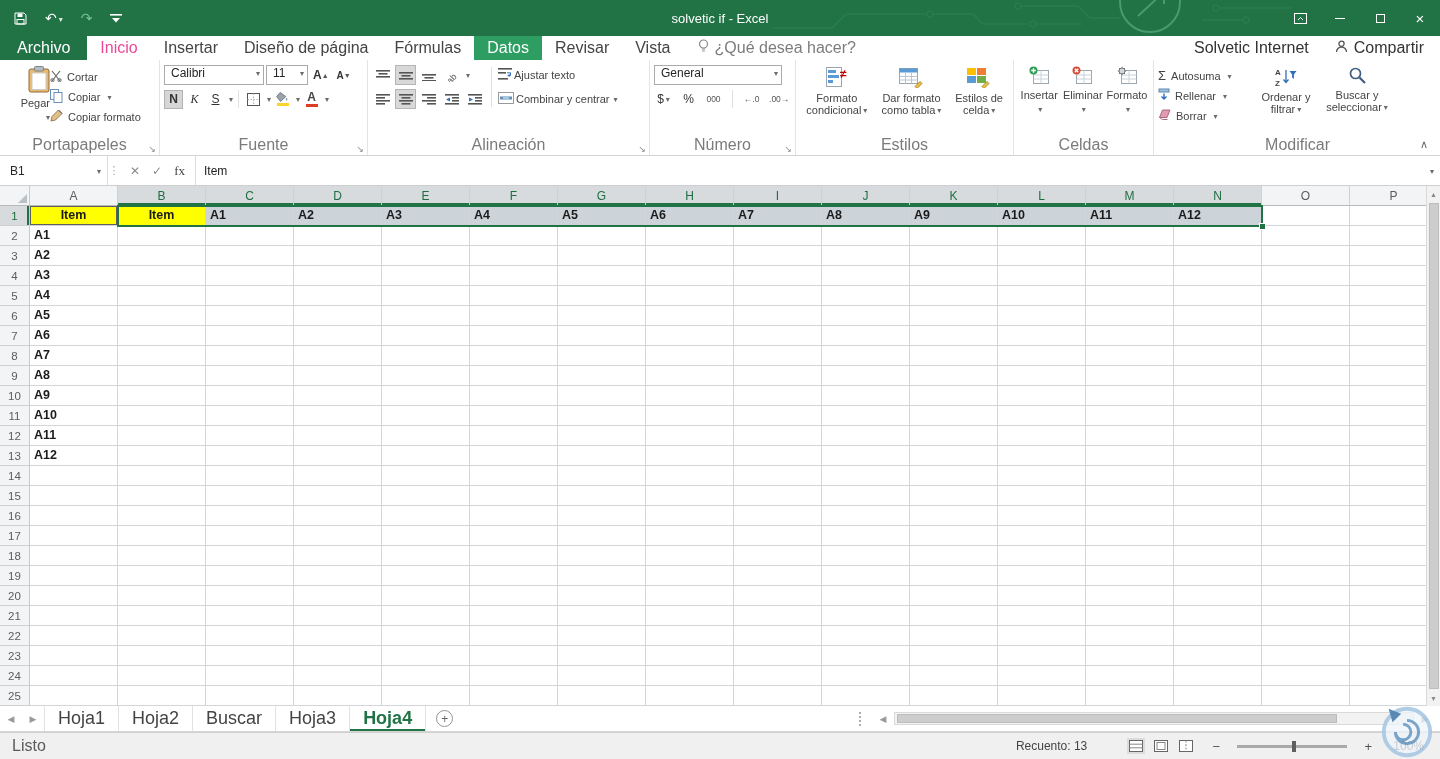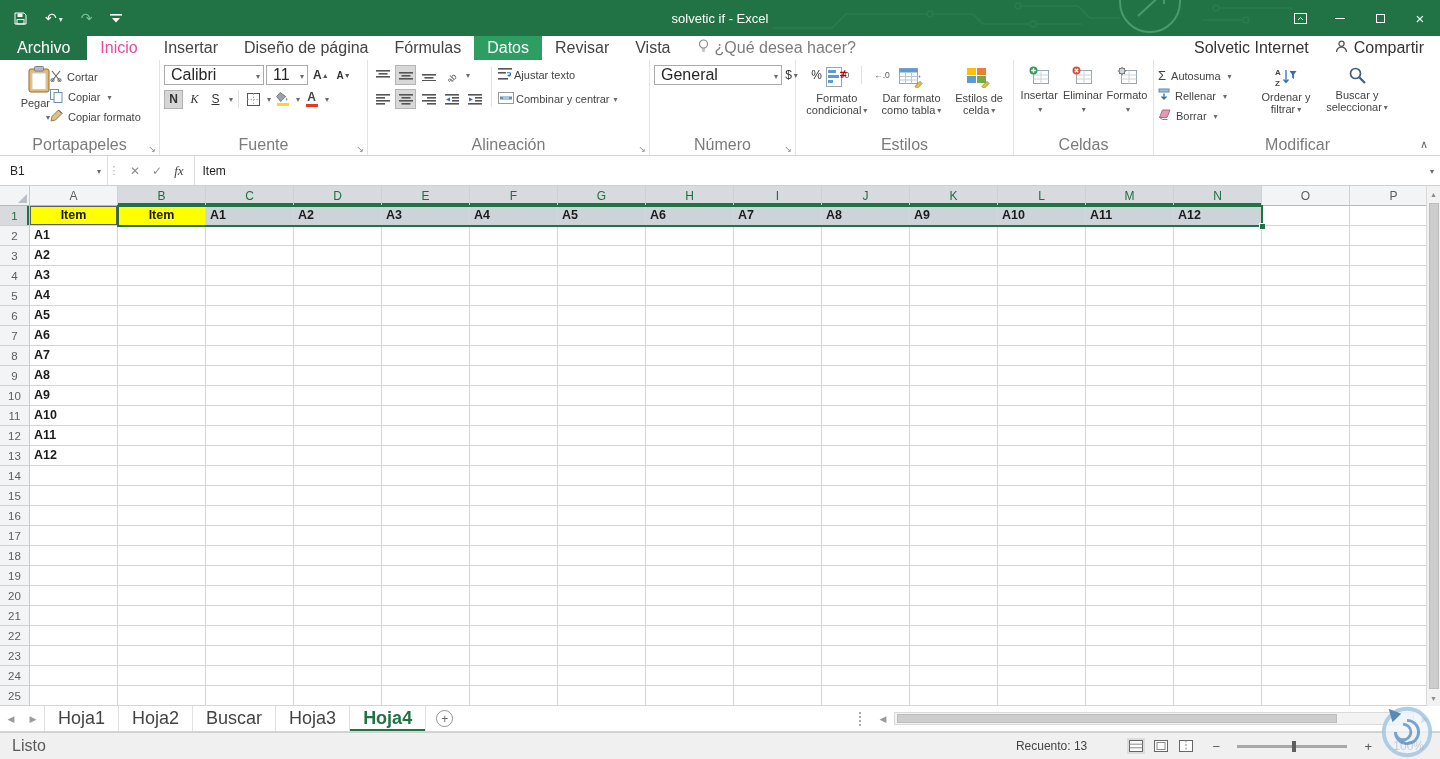--- a/index.html
+++ b/index.html
@@ -36,40 +36,40 @@
 .ribbon{height:96px;background:#fff;border-bottom:1px solid #d4d4d4;display:flex;position:relative}
 .rgroup{position:relative;border-right:1px solid #e4e4e4;padding:3px 4px 15px 4px;display:flex;flex:0 0 auto}
 .glabel{position:absolute;left:0;right:0;bottom:1px;text-align:center;font-size:16px;color:#7b7b7b}
 .launcher{position:absolute;right:3px;bottom:1px;font-size:9px;color:#8c8c8c}
 .g-clip{width:160px}.g-font{width:208px}.g-align{width:282px}.g-num{width:146px}
 .g-styles{width:218px}.g-cells{width:140px}.g-edit{width:288px}
 .bigbtn{width:46px;display:flex;flex-direction:column;align-items:flex-end;justify-content:flex-start;gap:2px;font-size:11px;color:#444;padding-top:3px}
 .vcol{display:flex;flex-direction:column;gap:3px;padding-top:5px}
 .sbtn{display:flex;align-items:center;gap:5px;font-size:11px;color:#444;height:17px;white-space:nowrap}
 .frow{display:flex;align-items:center;gap:2px;height:24px}
-.combo{border:1px solid #ababab;background:#fff;height:20px;font-size:16px;color:#262626;display:flex;align-items:center;justify-content:space-between;padding:0 3px 0 6px}
+.combo{border:1px solid #ababab;background:#fff;height:20px;font-size:12px;color:#262626;display:flex;align-items:flex-start;justify-content:space-between;padding:0 3px 0 6px}
 .kbtn{min-width:19px;height:19px;display:flex;align-items:center;justify-content:center;font-size:12px;color:#333;border:1px solid transparent;padding:0 2px}
 .kbtn.on{background:#d6d6d6;border-color:#b2b2b2}
 .sep{width:1px;height:18px;background:#e0e0e0;margin:0 3px}
 .ibtn{width:21px;height:20px;display:flex;align-items:center;justify-content:center;border:1px solid transparent}
 .ibtn.on{background:#d8d8d8;border-color:#b5b5b5}
 .stackbtn{display:flex;flex-direction:column;align-items:center;justify-content:flex-start;text-align:center;font-size:11px;color:#444;gap:2px;padding:3px 2px 0 2px;line-height:12px}
 .redbar{width:12px;height:3px;background:#e03b24;display:block}
 .ylwbar{width:12px;height:3px;background:#ffd32a;display:block}
 .fcA{font-weight:bold;font-size:12px;line-height:11px;color:#444}
 .tiny{font-size:8.5px;color:#555}
 .collapse{position:absolute;right:12px;bottom:4px;color:#666;font-size:11px}
 .rfill{flex:1}
 
 
 .fbar{height:30px;background:#fff;border-bottom:1px solid #cfcfcf;display:flex;align-items:stretch}
 .namebox{width:108px;border-right:1px solid #dcdcdc;display:flex;align-items:center;justify-content:space-between;padding:0 6px 0 10px;font-size:12px}
 .fsplit{width:12px;display:flex;align-items:center;justify-content:center;color:#a9a9a9;font-size:11px}
 .fxbtns{display:flex;align-items:center;gap:12px;padding:0 10px;border-right:1px solid #dcdcdc;color:#8b8b8b}
-.fx{font-family:"Liberation Serif",serif;font-style:italic;color:#444;font-size:13px}
+.fx{font-family:"Liberation Serif",serif;color:#444;font-size:13px}
 .fcontent{flex:1;display:flex;align-items:center;padding-left:8px;font-size:12px;color:#1c1c1c}
 .fexpand{display:flex;align-items:center;padding-right:6px}
 
 
 .gridwrap{height:520px;position:relative;overflow:hidden;background:#fff}
 .colheads{display:flex;height:20px}
 .corner{flex:0 0 30px;background:#f3f4f6;border-right:1px solid #c9c9c9;border-bottom:1px solid #b9b9b9;position:relative}
 .corner .tri{position:absolute;right:2px;bottom:2px;width:0;height:0;border-left:9px solid transparent;border-bottom:9px solid #b9c0c6}
 .col-h{flex:0 0 88px;width:88px;background:#f3f4f6;border-right:1px solid #d0d0d0;border-bottom:1px solid #b9b9b9;color:#5c5c5c;font-size:12px;display:flex;align-items:center;justify-content:center}
 .col-h.sel{background:#d7dbde;color:#1e6e41;box-shadow:inset 0 -2px 0 #217346}
@@ -402,21 +402,21 @@
               <path d="M2 6 h3 M14 6 h-3" stroke="#33567a"></path>
             </svg></span>
         <span>Combinar y centrar</span>
         <i class="dd"></i>
       </div>
     </div>
     <span class="glabel">Alineación</span>
     <span class="launcher">↘</span>
   </div>
 
-  <div class="rgroup g-num" style="flex-direction:row">
+  <div class="rgroup g-num" style="flex-direction:column">
     <div class="frow">
       <div class="combo" style="width:128px">
         <span>General</span>
           <i class="dd"></i>
       </div>
     </div>
     <div class="frow" style="gap:6px">
       <span class="kbtn">
           <span>$</span>
           <i class="dd"></i>

